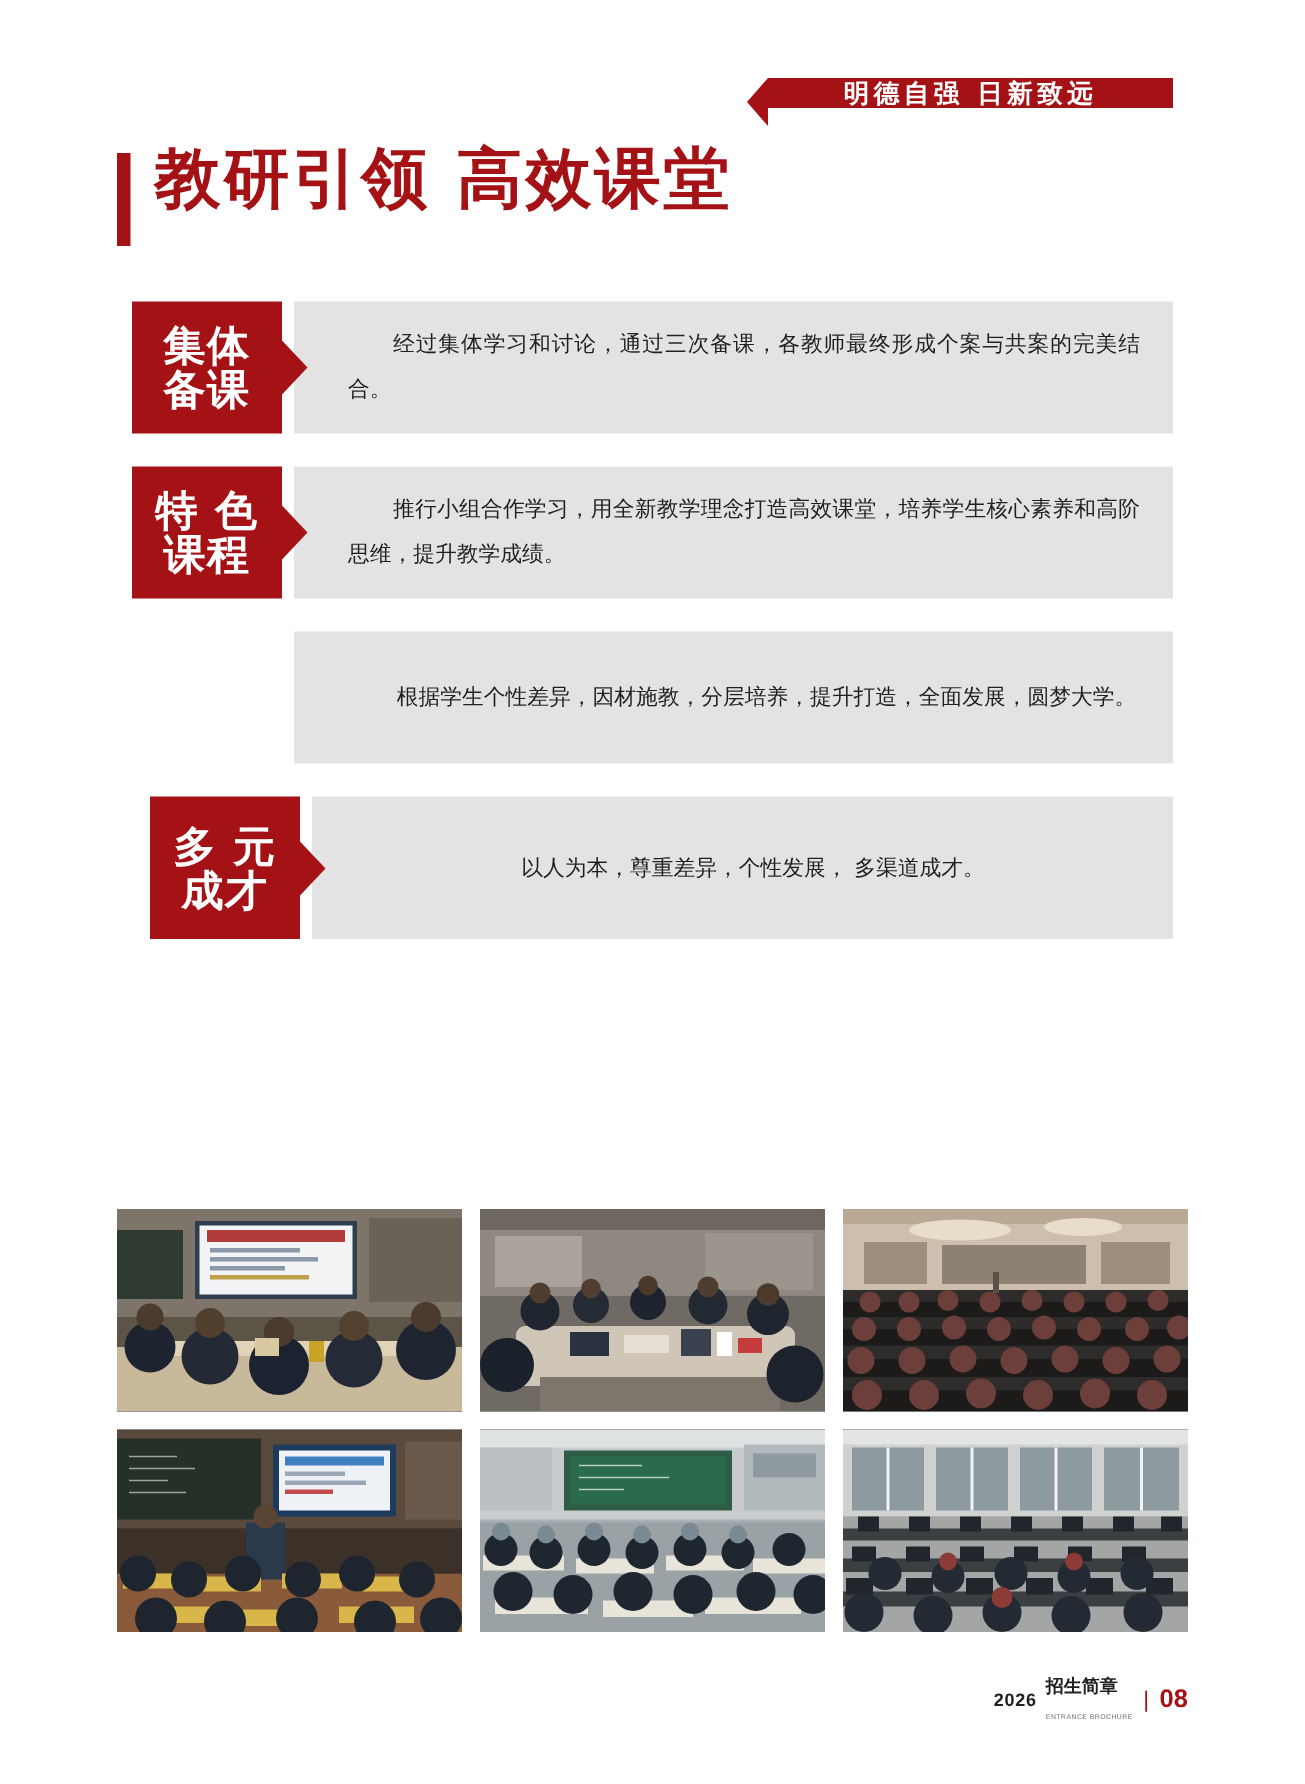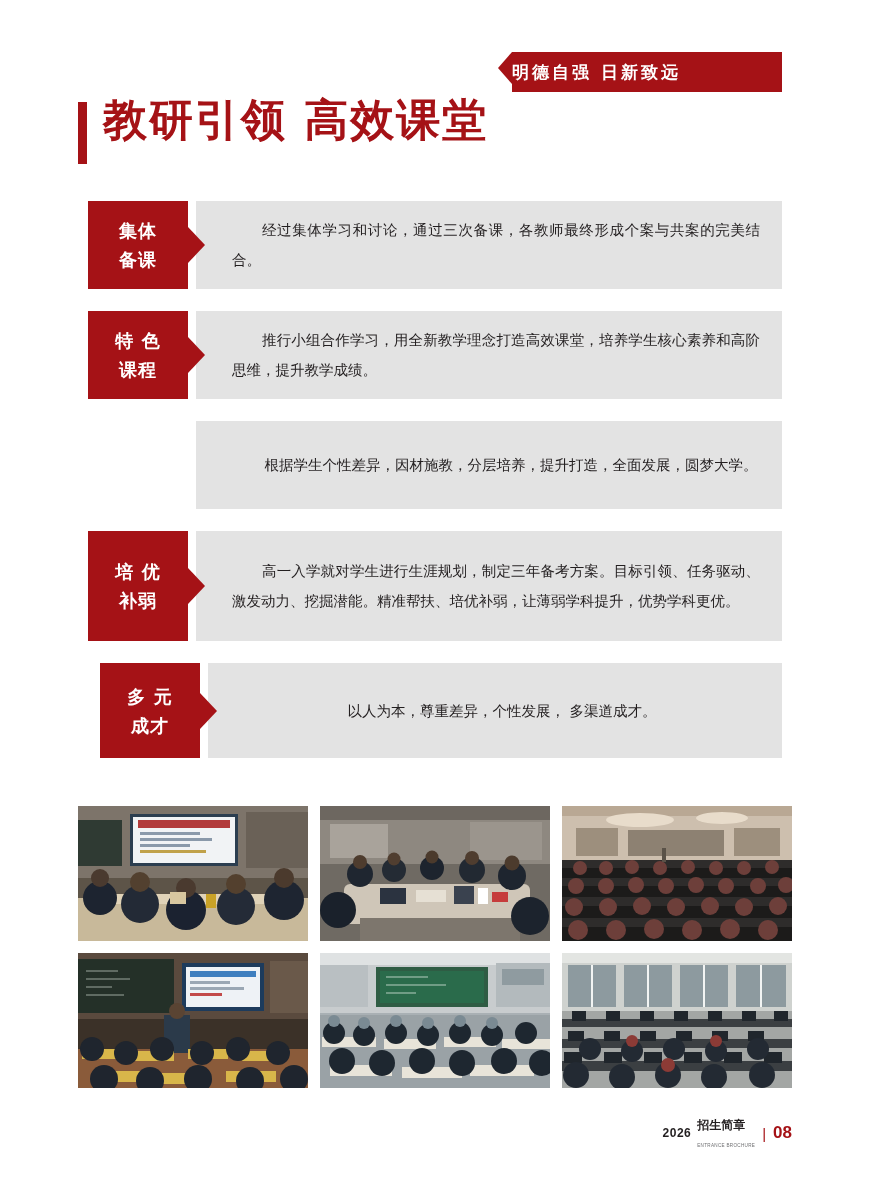--- a/index.html
+++ b/index.html
@@ -15,24 +15,25 @@
     color: #231f20;
     overflow: hidden;
   }
 
   
   .top-banner {
     position: absolute;
     top: 52px;
     right: 88px;
     width: 270px;
-    height: 40px;
+    height: 20px;
     background: #a51216;
     display: flex;
     align-items: center;
+    justify-content: center;
   }
   .top-banner::after {
     content: "";
     position: absolute;
     left: -14px;
     top: 0;
     width: 0;
     height: 0;
     border-top: 16px solid transparent;
     border-bottom: 16px solid transparent;
@@ -117,21 +118,21 @@
     top: 0;
     width: 100px;
     background: #a51216;
     color: #ffffff;
     display: flex;
     flex-direction: column;
     align-items: center;
     justify-content: center;
     font-family: "DejaVu Sans", "Liberation Sans", sans-serif;
     font-weight: bold;
-    font-size: 18px;
+    font-size: 28px;
     line-height: 29px;
     letter-spacing: 1px;
     z-index: 3;
   }
   .tag::after {
     content: "";
     position: absolute;
     right: -17px;
     top: 50%;
     transform: translateY(-50%);
@@ -247,29 +248,20 @@
       <div class="row-text">推行小组合作学习，用全新教学理念打造高效课堂，培养学生核心素养和高阶思维，提升教学成绩。</div>
     </div>
   </div>
 
   <div class="row row-3">
     <div class="row-body">
       <div class="row-text">根据学生个性差异，因材施教，分层培养，提升打造，全面发展，圆梦大学。</div>
     </div>
   </div>
 
-  <div class="row row-4">
-    <div class="tag">
-      <span>培 优</span>
-      <span>补弱</span>
-    </div>
-    <div class="row-body">
-      <div class="row-text">高一入学就对学生进行生涯规划，制定三年备考方案。目标引领、任务驱动、激发动力、挖掘潜能。精准帮扶、培优补弱，让薄弱学科提升，优势学科更优。</div>
-    </div>
-  </div>
 
   <div class="row row-5">
     <div class="tag">
       <span>多 元</span>
       <span>成才</span>
     </div>
     <div class="row-body">
       <div class="row-text">以人为本，尊重差异，个性发展， 多渠道成才。</div>
     </div>
   </div>

